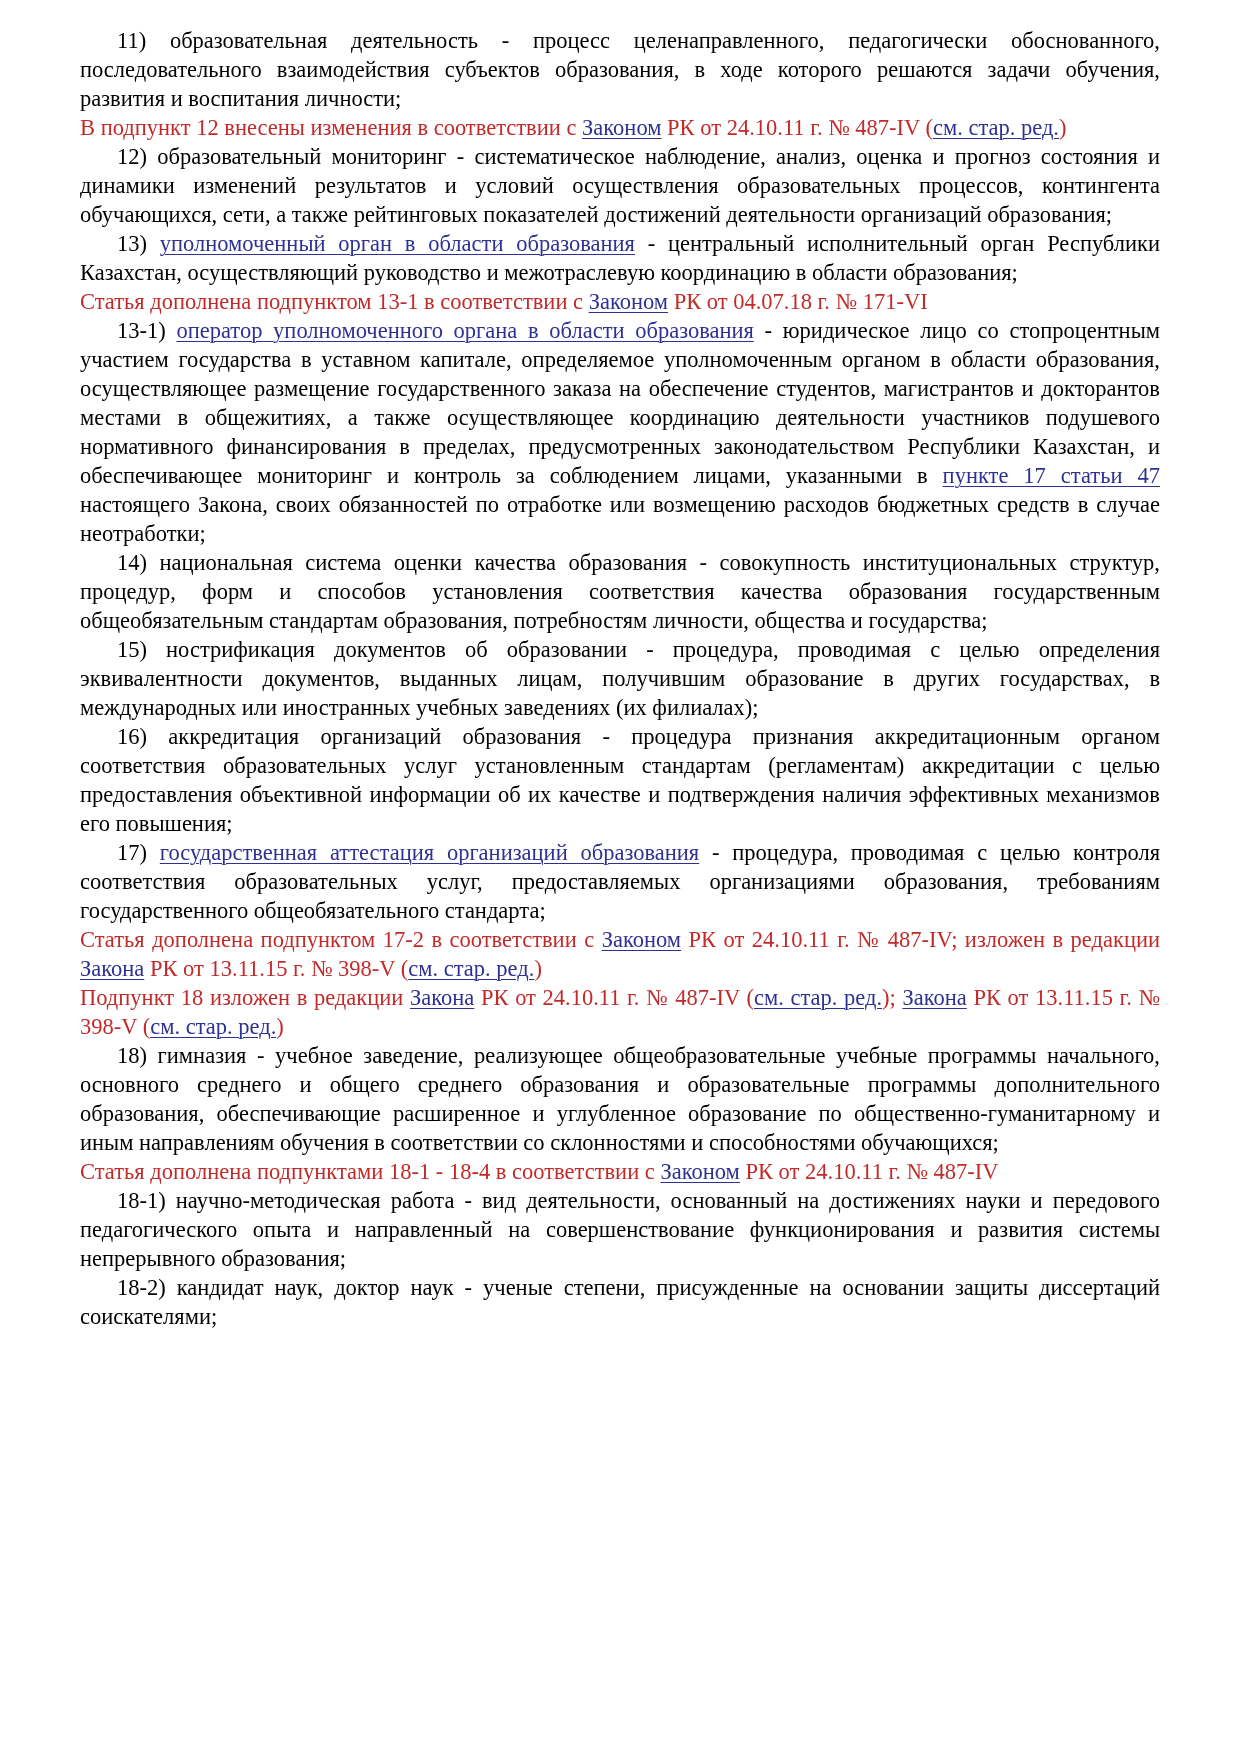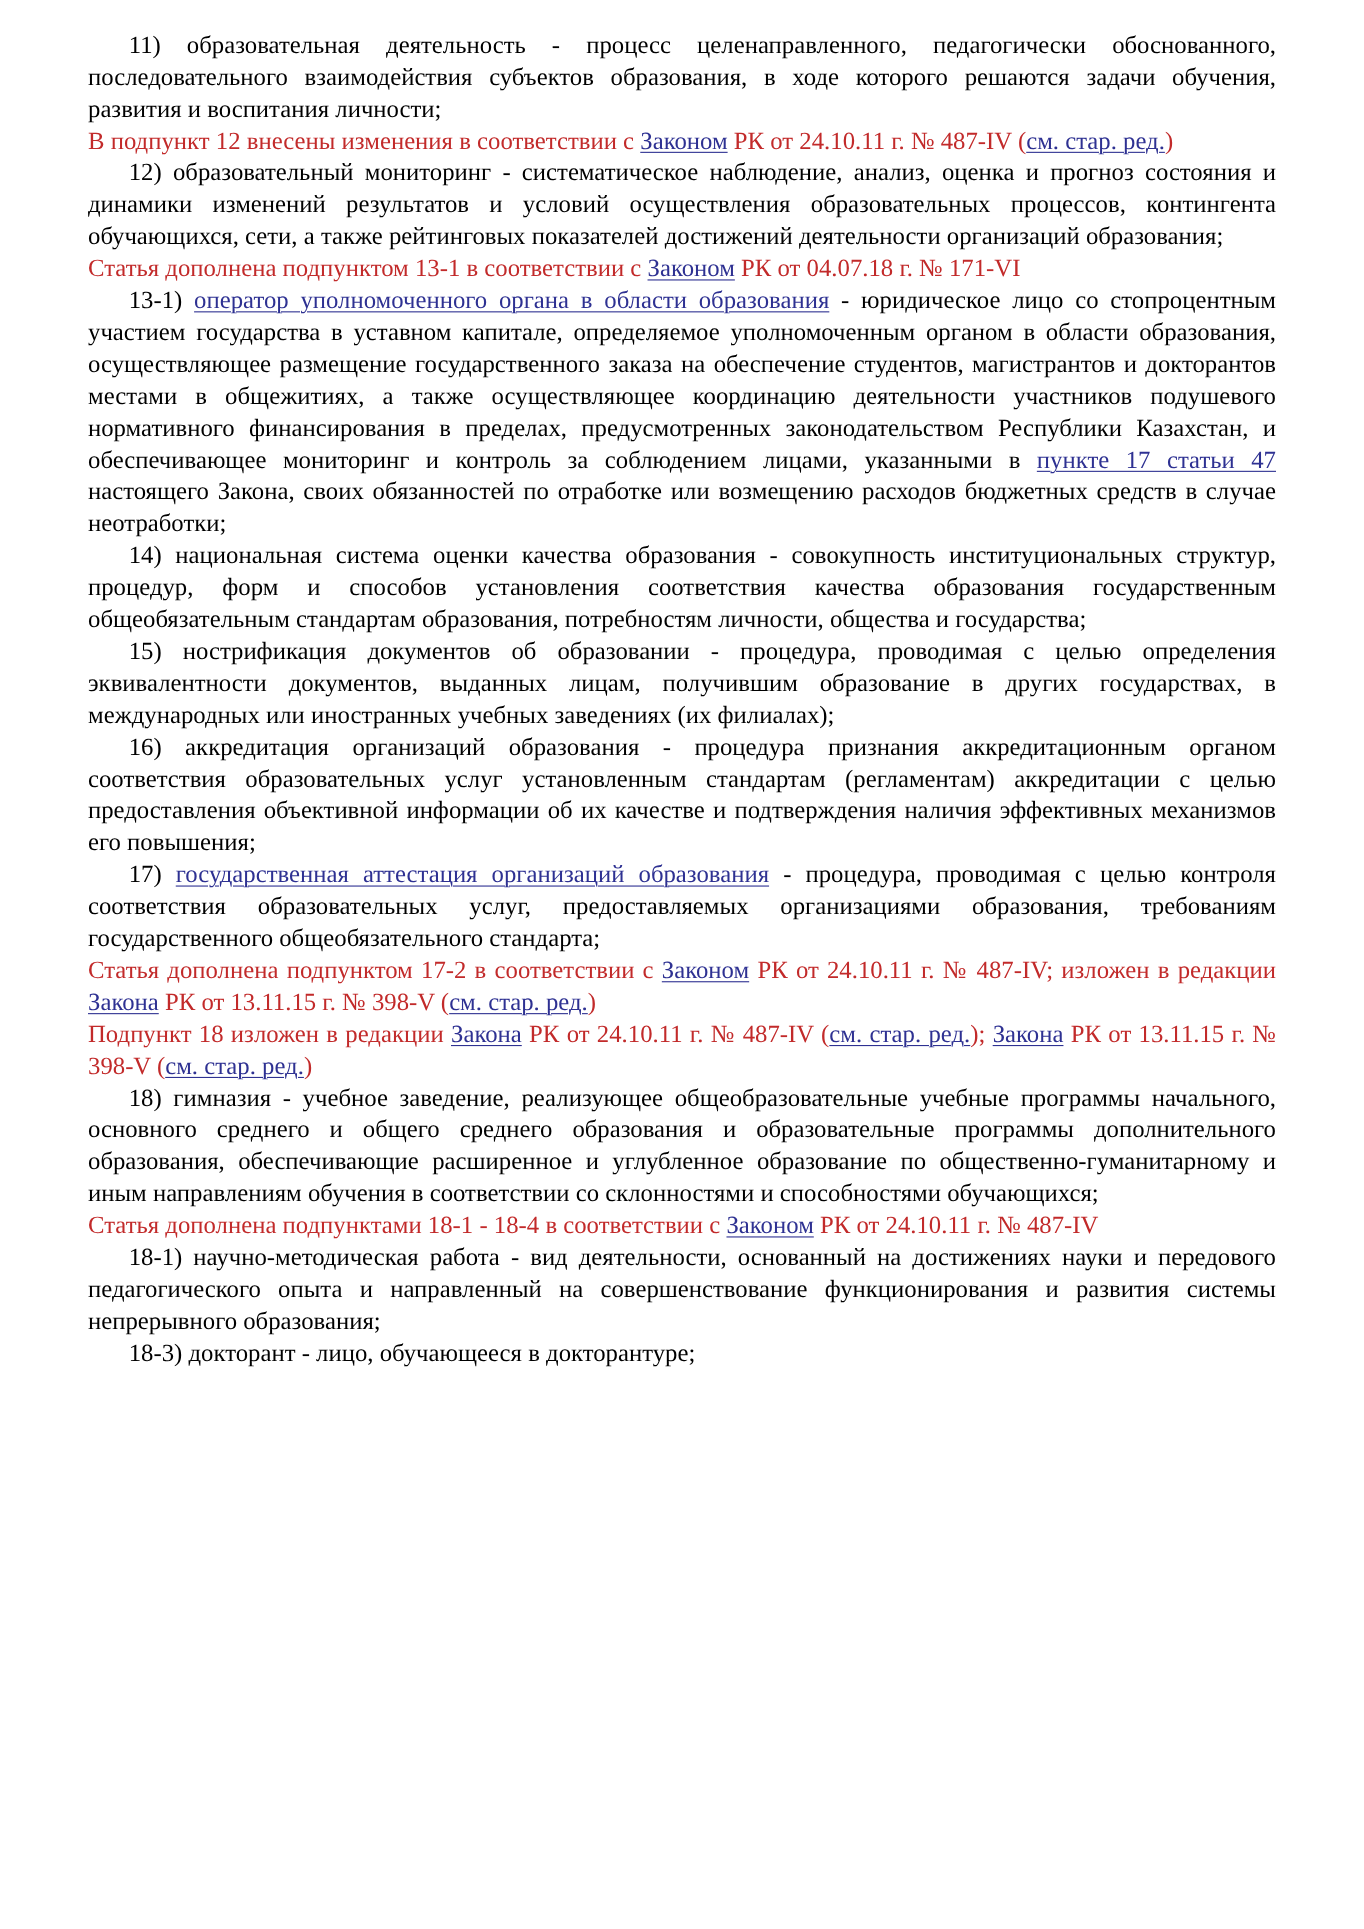--- a/index.html
+++ b/index.html
@@ -58,26 +58,27 @@
   }
 </style>
 </head>
 <body>
 
 <div class="page">
   <div class="doc" id="doc-body">
       <p class="body"><span class="r-text">11) образовательная деятельность - процесс целенаправленного, педагогически обоснованного, последовательного взаимодействия субъектов образования, в ходе которого решаются задачи обучения, развития и воспитания личности;</span></p>
       <p class="amendment"><span class="r-text">В подпункт 12 внесены изменения в соответствии с </span><span class="r-link">Законом</span><span class="r-text"> РК от 24.10.11 г. № 487-IV (</span><span class="r-link">см. стар. ред.</span><span class="r-text">)</span></p>
       <p class="body"><span class="r-text">12) образовательный мониторинг - систематическое наблюдение, анализ, оценка и прогноз состояния и динамики изменений результатов и условий осуществления образовательных процессов, контингента обучающихся, сети, а также рейтинговых показателей достижений деятельности организаций образования;</span></p>
+      <p class="body"><span class="r-text">13) </span><span class="r-link">уполномоченный орган в области образования</span><span class="r-text"> - центральный исполнительный орган Республики Казахстан, осуществляющий руководство и межотраслевую координацию в области образования;</span></p>
       <p class="amendment"><span class="r-text">Статья дополнена подпунктом 13-1 в соответствии с </span><span class="r-link">Законом</span><span class="r-text"> РК от 04.07.18 г. № 171-VI</span></p>
       <p class="body"><span class="r-text">13-1) </span><span class="r-link">оператор уполномоченного органа в области образования</span><span class="r-text"> - юридическое лицо со стопроцентным участием государства в уставном капитале, определяемое уполномоченным органом в области образования, осуществляющее размещение государственного заказа на обеспечение студентов, магистрантов и докторантов местами в общежитиях, а также осуществляющее координацию деятельности участников подушевого нормативного финансирования в пределах, предусмотренных законодательством Республики Казахстан, и обеспечивающее мониторинг и контроль за соблюдением лицами, указанными в </span><span class="r-link">пункте 17 статьи 47</span><span class="r-text"> настоящего Закона, своих обязанностей по отработке или возмещению расходов бюджетных средств в случае неотработки;</span></p>
       <p class="body"><span class="r-text">14) национальная система оценки качества образования - совокупность институциональных структур, процедур, форм и способов установления соответствия качества образования государственным общеобязательным стандартам образования, потребностям личности, общества и государства;</span></p>
       <p class="body"><span class="r-text">15) нострификация документов об образовании - процедура, проводимая с целью определения эквивалентности документов, выданных лицам, получившим образование в других государствах, в международных или иностранных учебных заведениях (их филиалах);</span></p>
       <p class="body"><span class="r-text">16) аккредитация организаций образования - процедура признания аккредитационным органом соответствия образовательных услуг установленным стандартам (регламентам) аккредитации с целью предоставления объективной информации об их качестве и подтверждения наличия эффективных механизмов его повышения;</span></p>
       <p class="body"><span class="r-text">17) </span><span class="r-link">государственная аттестация организаций образования</span><span class="r-text"> - процедура, проводимая с целью контроля соответствия образовательных услуг, предоставляемых организациями образования, требованиям государственного общеобязательного стандарта;</span></p>
       <p class="amendment"><span class="r-text">Статья дополнена подпунктом 17-2 в соответствии с </span><span class="r-link">Законом</span><span class="r-text"> РК от 24.10.11 г. № 487-IV; изложен в редакции </span><span class="r-link">Закона</span><span class="r-text"> РК от 13.11.15 г. № 398-V (</span><span class="r-link">см. стар. ред.</span><span class="r-text">)</span></p>
       <p class="amendment"><span class="r-text">Подпункт 18 изложен в редакции </span><span class="r-link">Закона</span><span class="r-text"> РК от 24.10.11 г. № 487-IV (</span><span class="r-link">см. стар. ред.</span><span class="r-text">); </span><span class="r-link">Закона</span><span class="r-text"> РК от 13.11.15 г. № 398-V (</span><span class="r-link">см. стар. ред.</span><span class="r-text">)</span></p>
       <p class="body"><span class="r-text">18) гимназия - учебное заведение, реализующее общеобразовательные учебные программы начального, основного среднего и общего среднего образования и образовательные программы дополнительного образования, обеспечивающие расширенное и углубленное образование по общественно-гуманитарному и иным направлениям обучения в соответствии со склонностями и способностями обучающихся;</span></p>
       <p class="amendment"><span class="r-text">Статья дополнена подпунктами 18-1 - 18-4 в соответствии с </span><span class="r-link">Законом</span><span class="r-text"> РК от 24.10.11 г. № 487-IV</span></p>
       <p class="body"><span class="r-text">18-1) научно-методическая работа - вид деятельности, основанный на достижениях науки и передового педагогического опыта и направленный на совершенствование функционирования и развития системы непрерывного образования;</span></p>
-      <p class="body"><span class="r-text">18-3) докторант - лицо, обучающееся в докторантуре;</span></p>
+      <p class="body"><span class="r-text">18-2) кандидат наук, доктор наук - ученые степени, присужденные на основании защиты диссертаций соискателями;</span></p>
     </div>
 </div>
 
 </body></html>

